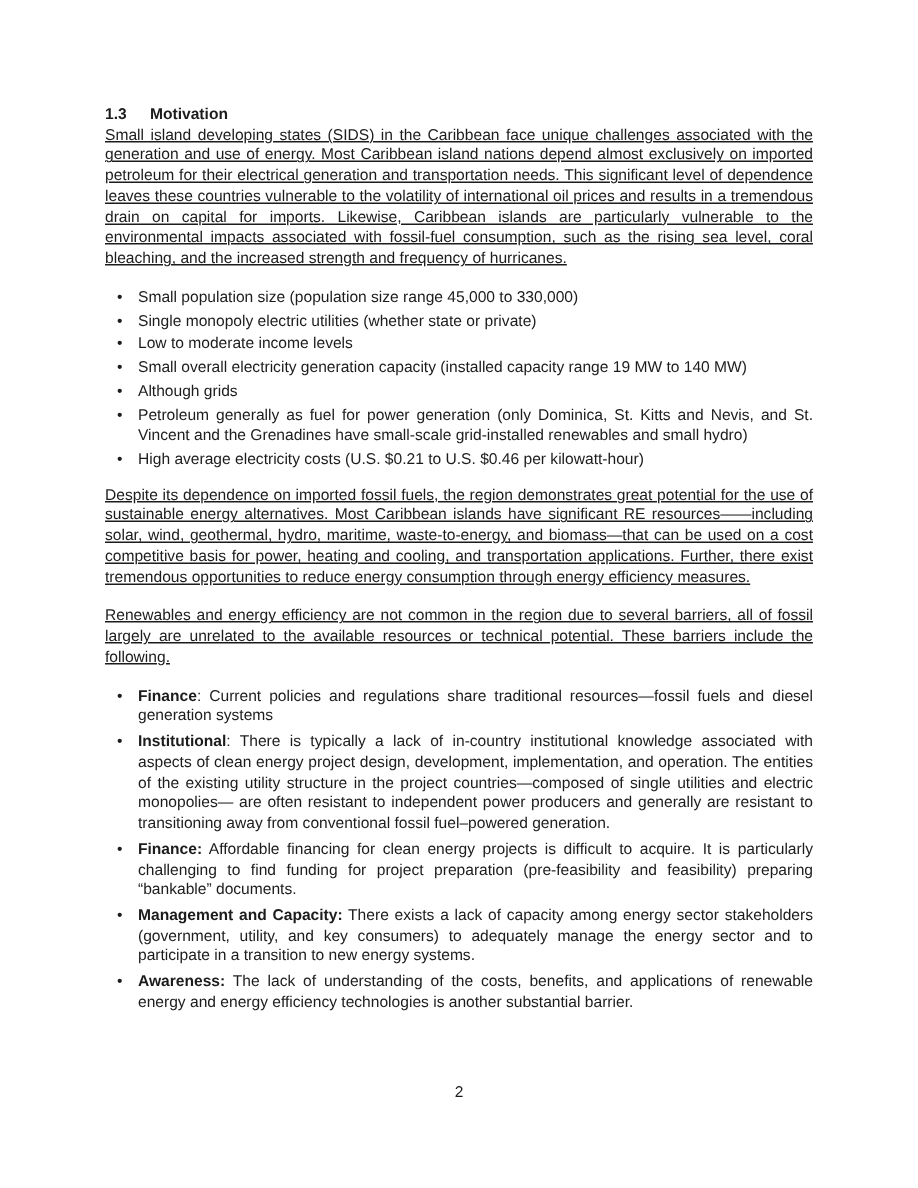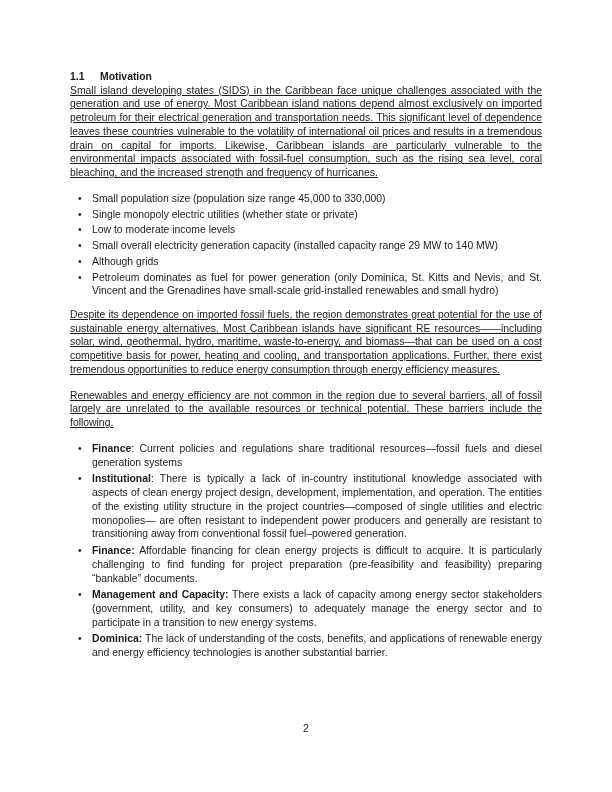--- a/index.html
+++ b/index.html
@@ -69,41 +69,42 @@
     bottom: 56px;
     text-align: center;
     font-size: 10.4px;
   }
 </style>
 </head>
 <body>
 
 <div class="page">
 
-  <h2 class="heading"><span class="sec-num">1.1</span><span>Motivation</span></h2>
+  <h2 class="heading"><span class="sec-num">1.3</span><span>Motivation</span></h2>
 
   <p class="body-par first">Small island developing states (SIDS) in the Caribbean face unique challenges associated with the generation and use of energy. Most Caribbean island nations depend almost exclusively on imported petroleum for their electrical generation and transportation needs. This significant level of dependence leaves these countries vulnerable to the volatility of international oil prices and results in a tremendous drain on capital for imports. Likewise, Caribbean islands are particularly vulnerable to the environmental impacts associated with fossil-fuel consumption, such as the rising sea level, coral bleaching, and the increased strength and frequency of hurricanes.</p>
 
 
   <ul class="doc-list">
     <li>Small population size (population size range 45,000 to 330,000)</li>
     <li>Single monopoly electric utilities (whether state or private)</li>
     <li>Low to moderate income levels</li>
-    <li>Small overall electricity generation capacity (installed capacity range 29 MW to 140 MW)</li>
+    <li>Small overall electricity generation capacity (installed capacity range 19 MW to 140 MW)</li>
     <li>Although grids</li>
-    <li>Petroleum dominates as fuel for power generation (only Dominica, St. Kitts and Nevis, and St. Vincent and the Grenadines have small-scale grid-installed renewables and small hydro)</li>
+    <li>Petroleum generally as fuel for power generation (only Dominica, St. Kitts and Nevis, and St. Vincent and the Grenadines have small-scale grid-installed renewables and small hydro)</li>
+    <li>High average electricity costs (U.S. $0.21 to U.S. $0.46 per kilowatt-hour)</li>
   </ul>
 
   <p class="body-par">Despite its dependence on imported fossil fuels, the region demonstrates great potential for the use of sustainable energy alternatives. Most Caribbean islands have significant RE resources——including solar, wind, geothermal, hydro, maritime, waste-to-energy, and biomass—that can be used on a cost competitive basis for power, heating and cooling, and transportation applications. Further, there exist tremendous opportunities to reduce energy consumption through energy efficiency measures.</p>
 
   <p class="body-par">Renewables and energy efficiency are not common in the region due to several barriers, all of fossil largely are unrelated to the available resources or technical potential. These barriers include the following.</p>
 
   <ul class="doc-list barriers">
     <li><span class="barrier-term">Finance</span><span>: Current policies and regulations share traditional resources—fossil fuels and diesel generation systems</span></li>
     <li><span class="barrier-term">Institutional</span><span>: There is typically a lack of in-country institutional knowledge associated with aspects of clean energy project design, development, implementation, and operation. The entities of the existing utility structure in the project countries—composed of single utilities and electric monopolies— are often resistant to independent power producers and generally are resistant to transitioning away from conventional fossil fuel–powered generation.</span></li>
     <li><span class="barrier-term">Finance:</span><span> Affordable financing for clean energy projects is difficult to acquire. It is particularly challenging to find funding for project preparation (pre-feasibility and feasibility) preparing “bankable” documents.</span></li>
     <li><span class="barrier-term">Management and Capacity:</span><span> There exists a lack of capacity among energy sector stakeholders (government, utility, and key consumers) to adequately manage the energy sector and to participate in a transition to new energy systems.</span></li>
-    <li><span class="barrier-term">Dominica:</span><span> The lack of understanding of the costs, benefits, and applications of renewable energy and energy efficiency technologies is another substantial barrier.</span></li>
+    <li><span class="barrier-term">Awareness:</span><span> The lack of understanding of the costs, benefits, and applications of renewable energy and energy efficiency technologies is another substantial barrier.</span></li>
   </ul>
 
   <div class="page-number">2</div>
 
 </div>
 
 </body></html>

